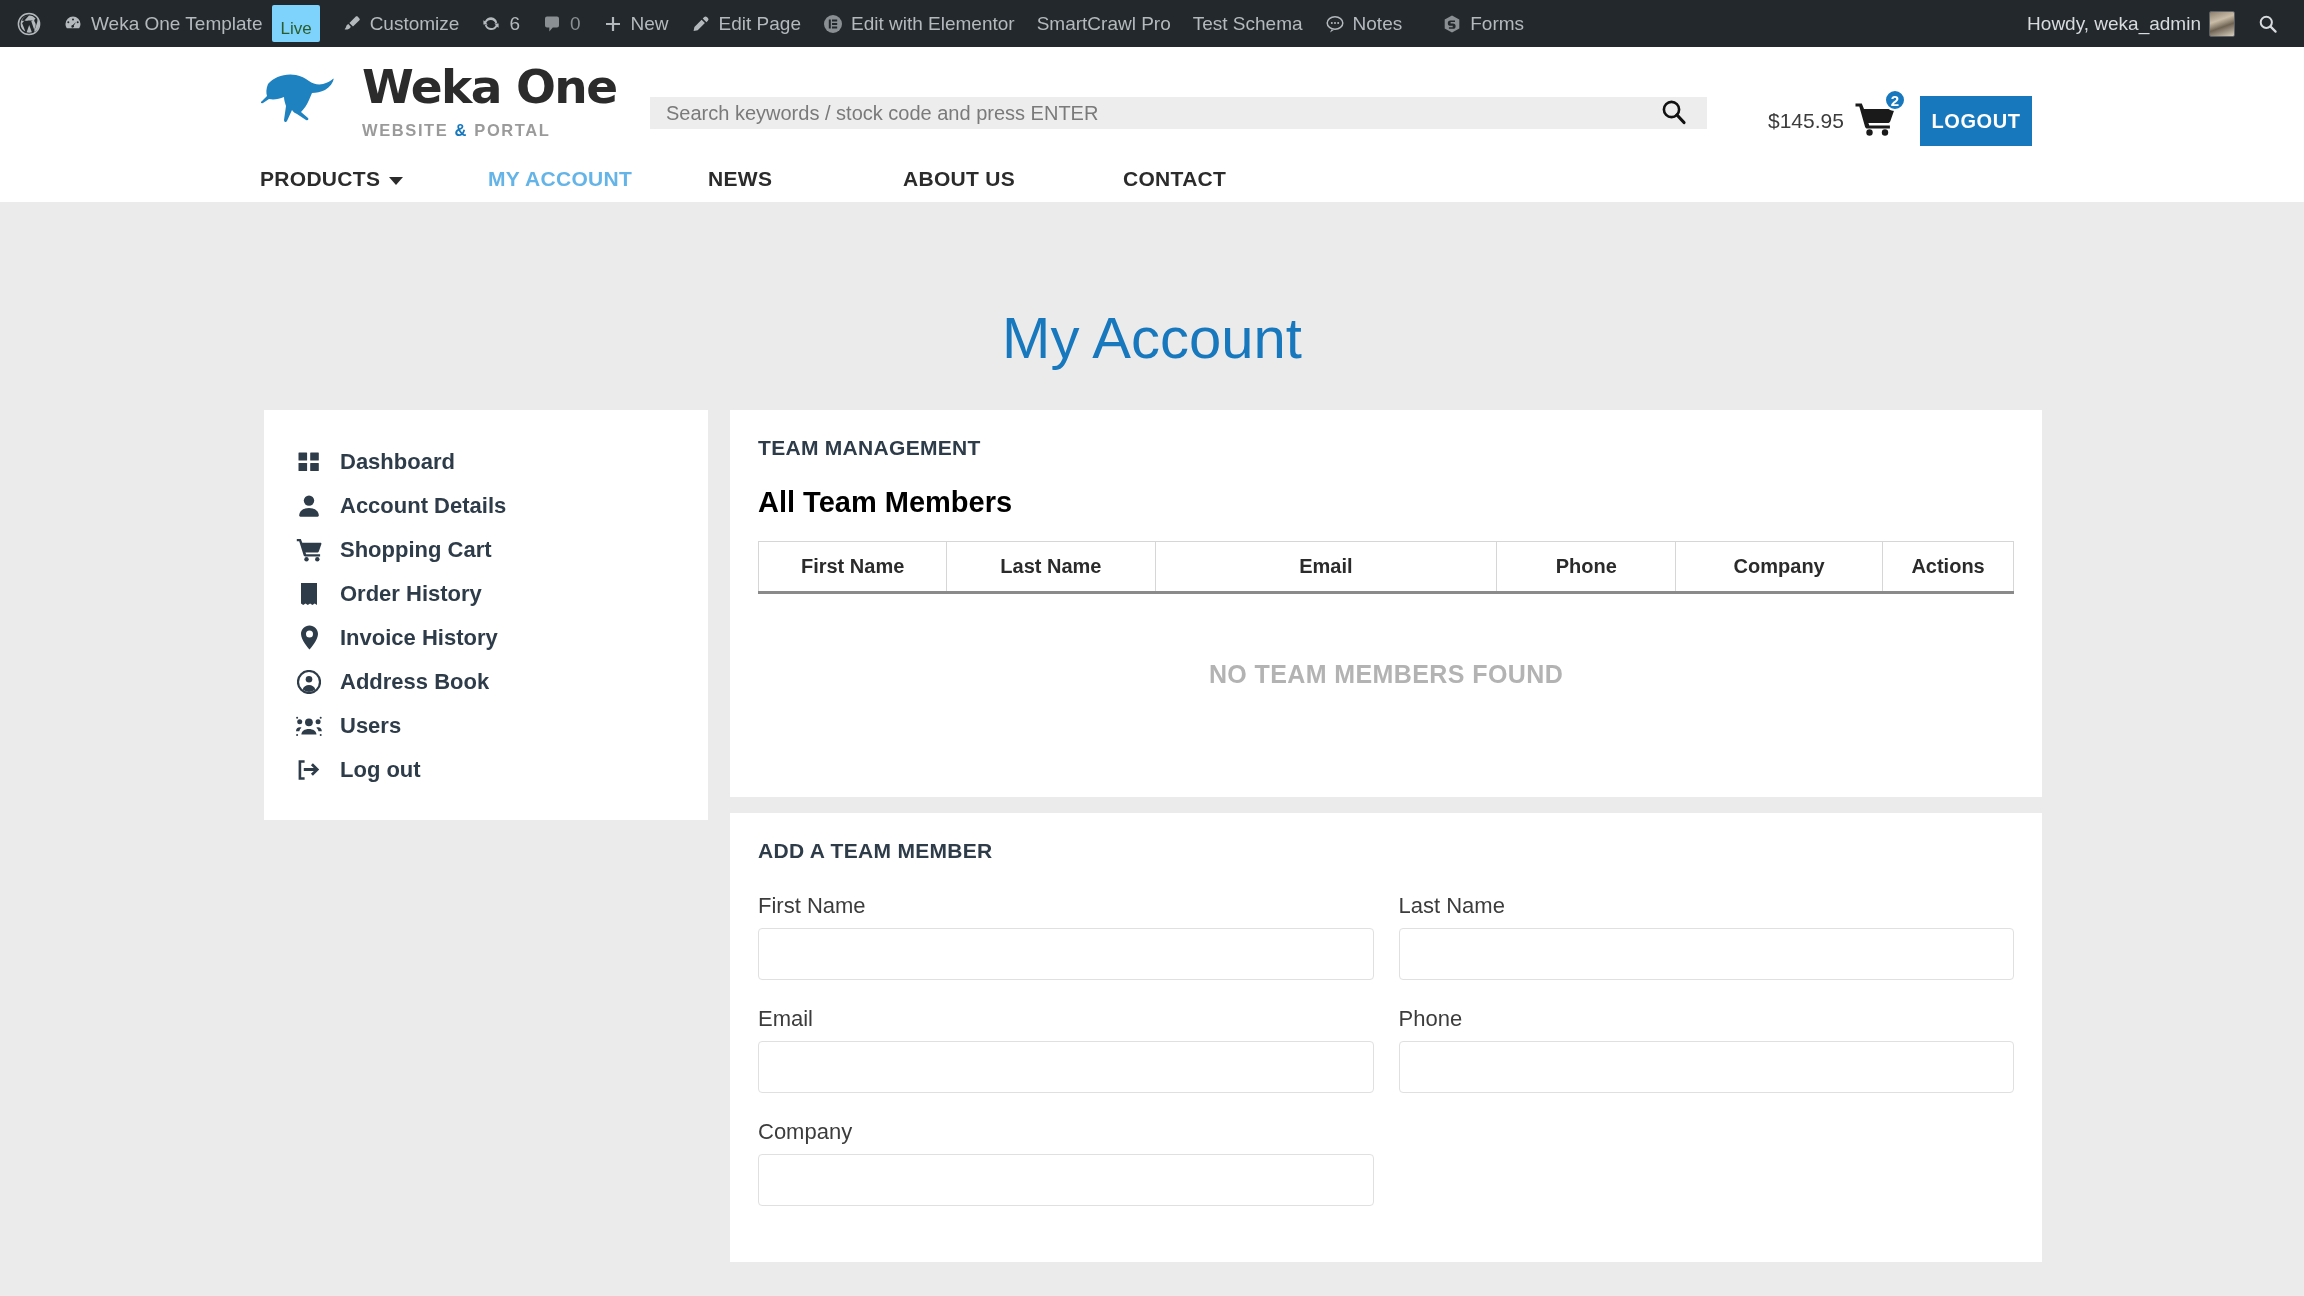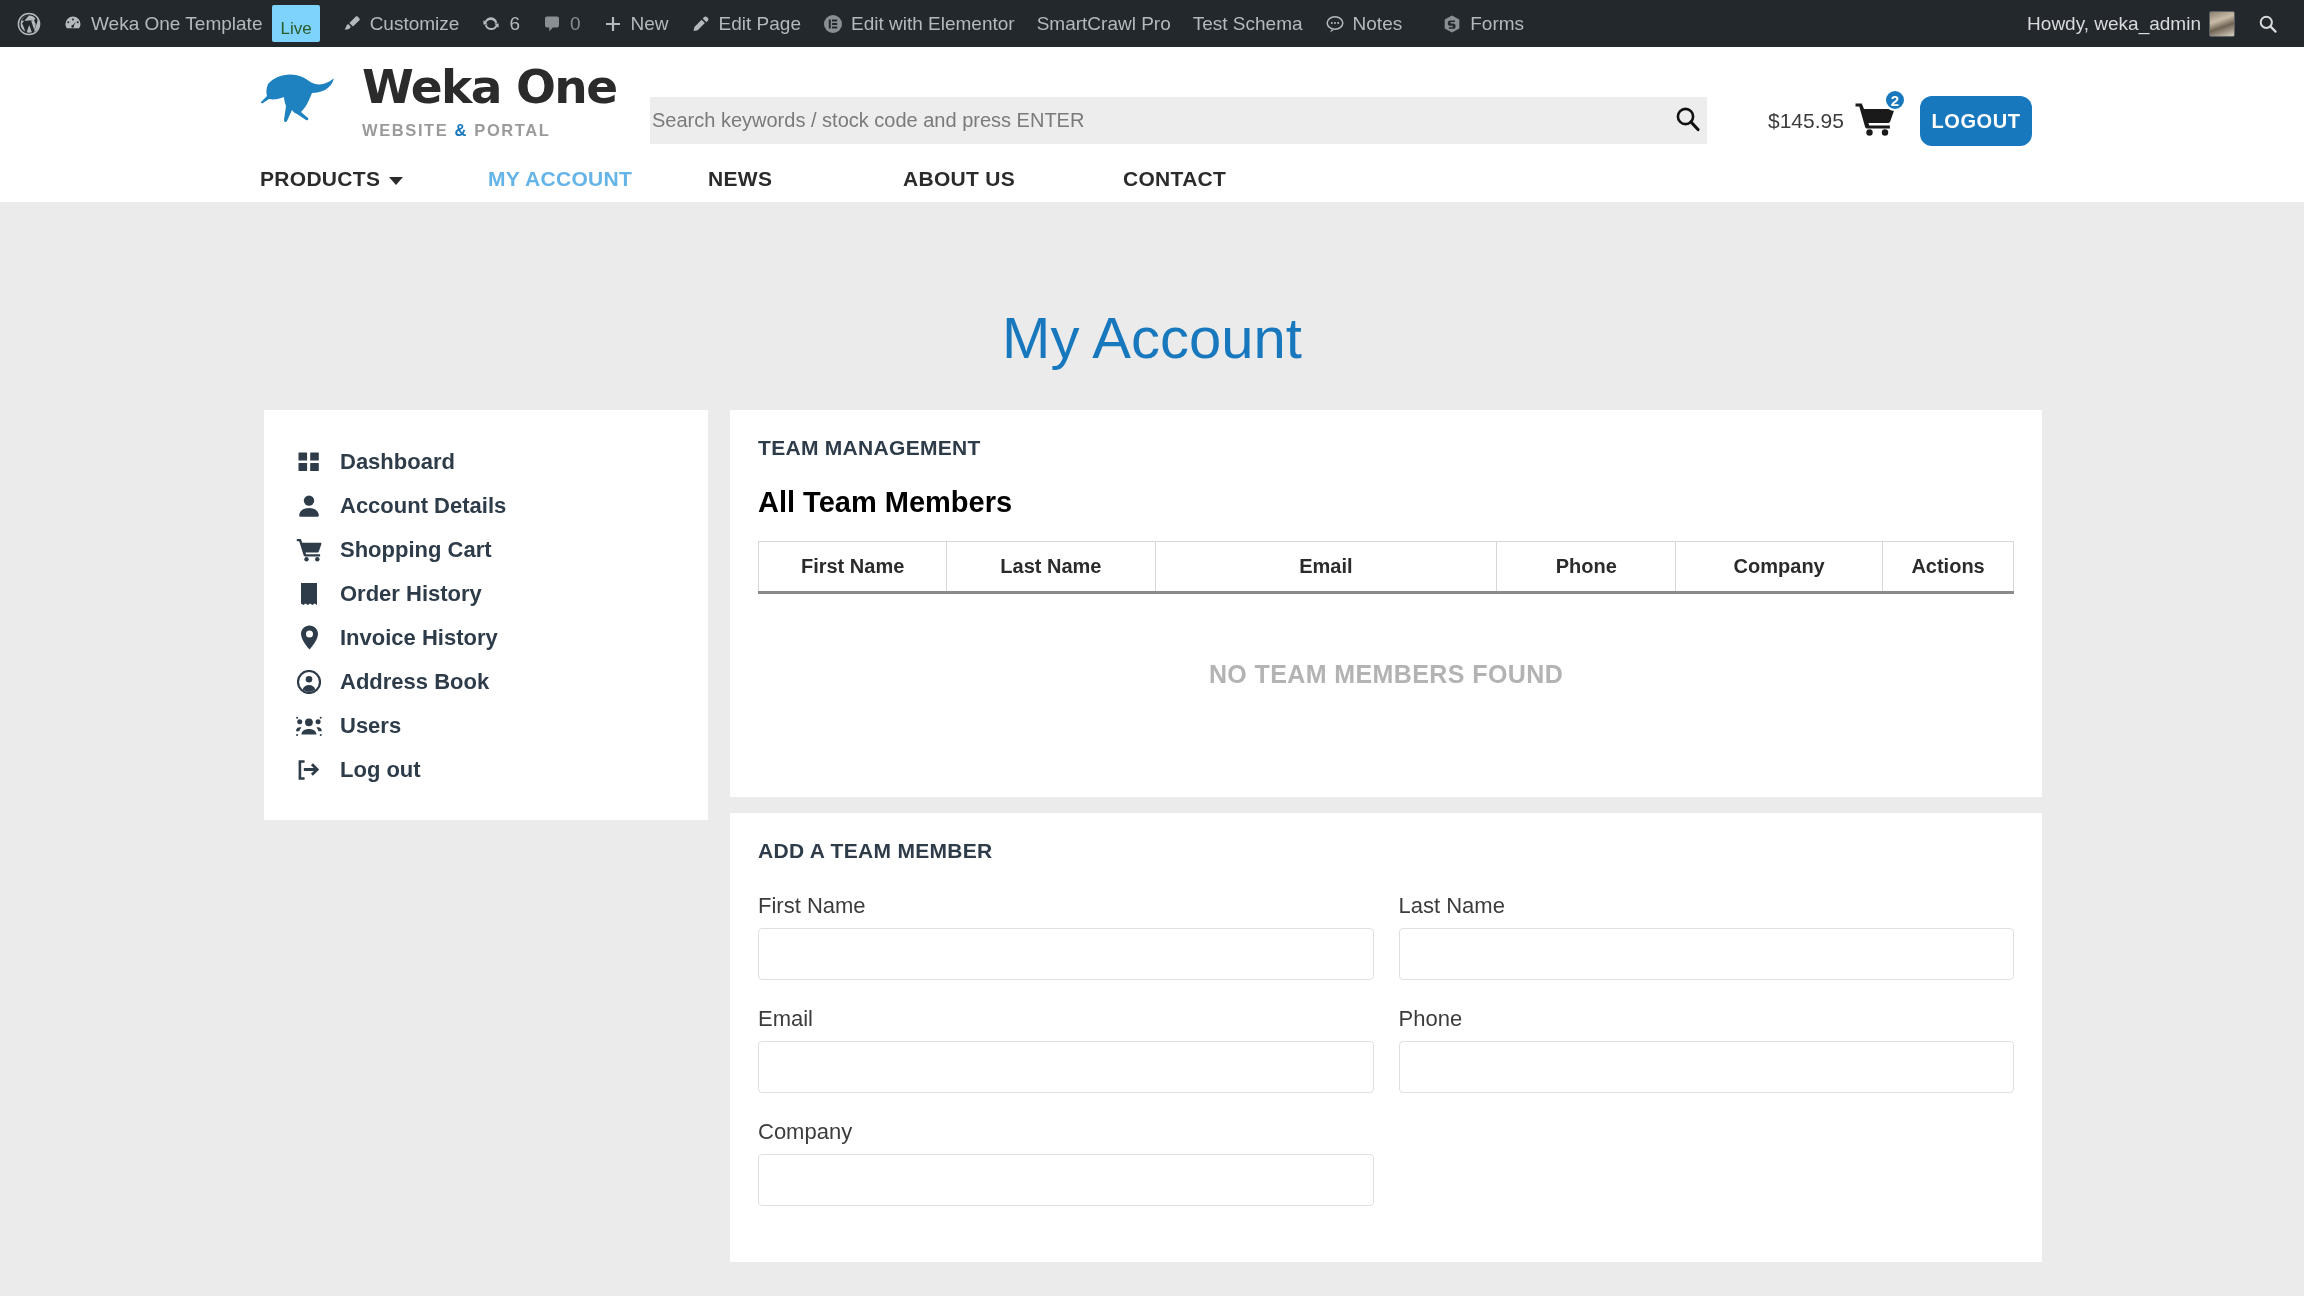--- a/index.html
+++ b/index.html
@@ -54,23 +54,23 @@
     letter-spacing:-1.5px; line-height: 1; display:block;
   }
   .logo-sub {
     font-size: 16.5px; font-weight:700; color:#9a9a9a;
     letter-spacing: 1.6px; display:block; margin-top:11px;
   }
   .logo-sub .amp { color:#1878bd; }
 
   .search-wrap {
     position:absolute; left: 650px; top: 50px;
-    width: 1057px; height: 47px;
+    width: 1057px; height: 32px;
     background:#ededed; display:flex; align-items:center;
-    padding: 0 0;
+    padding: 0 14px;
   }
   .search-input {
     border:none; outline:none; background:transparent;
     flex:1; font-size: 20px; color:#58595b;
     font-family:"Liberation Sans", sans-serif;
   }
   .search-input::placeholder { color:#7a7a7a; }
   .search-btn { background:none; border:none; cursor:pointer; padding:0 4px; display:flex; }
 
   .cart-wrap {
@@ -84,21 +84,21 @@
     background:#1878bd; color:#fff; font-size:15px;
     min-width:22px; height:22px; border-radius:50%;
     display:flex; align-items:center; justify-content:center;
     border:2px solid #fff; font-weight:600;
   }
   .logout-btn {
     position:absolute; left: 1920px; top: 49px;
     width: 112px; height: 50px;
     background:#1878bd; color:#fff; border:none;
     font-size: 20px; font-weight:700; letter-spacing:0.6px;
-    cursor:pointer; border-radius:12px;
+    cursor:pointer; border-radius:0;
     font-family:"Liberation Sans", sans-serif;
   }
 
   
   #main-nav {
     background:#fff; width:100%; height: 48px;
     border-bottom: 1px solid #ebebeb;
     position:relative;
   }
   .nav-inner { margin-left: 260px; display:flex; align-items:flex-start; height:100%; }

